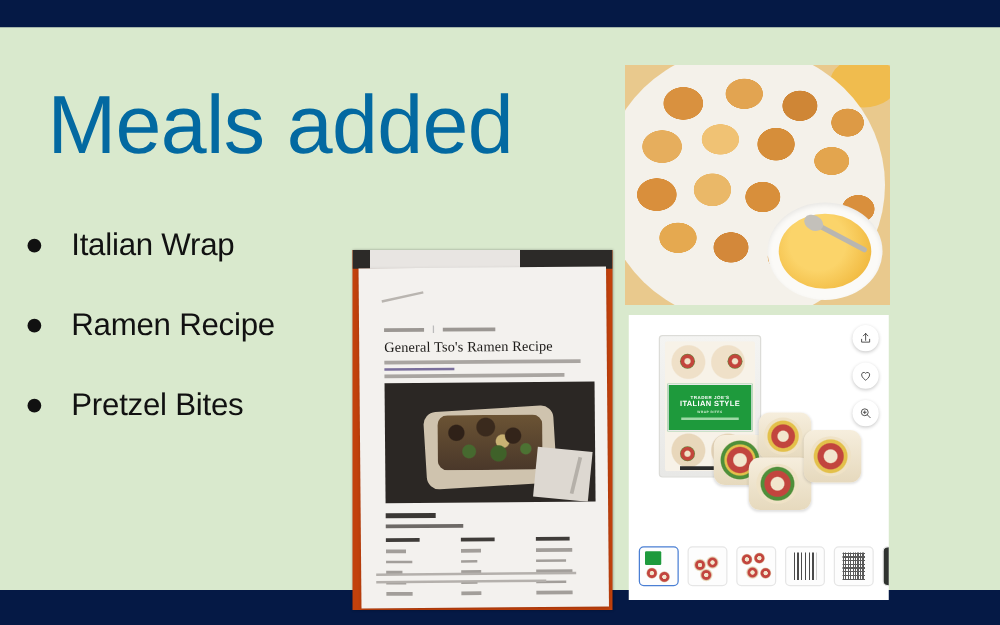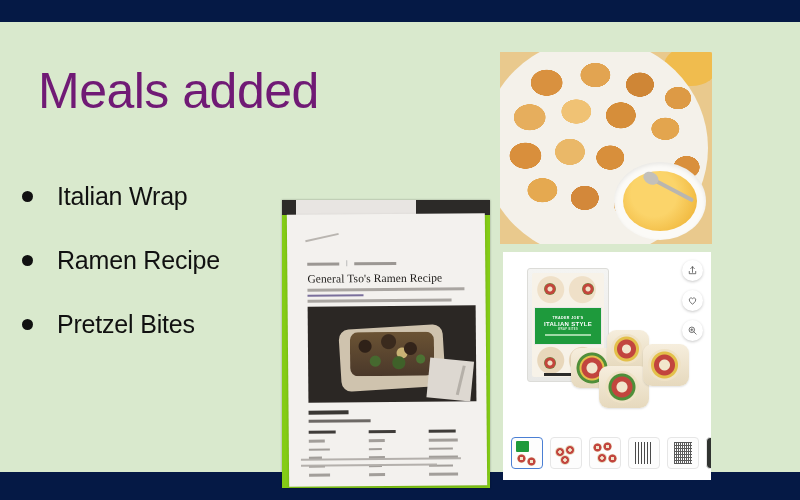--- a/index.html
+++ b/index.html
@@ -10,33 +10,33 @@
     position:relative;
   }
   .bar{position:absolute;left:0;width:800px;background:#051945;}
   #top-bar{top:0;height:22px;}
   #bottom-bar{bottom:0;height:28px;}
 
   #slide{position:absolute;left:0;top:22px;width:800px;height:450px;background:#d9e9cd;}
 
   #page-title{
     position:absolute;left:38px;top:44px;
-    font-size:50px;line-height:1;font-weight:400;
-    letter-spacing:-0.5px;color:#701a75;white-space:nowrap;
+    font-size:66px;line-height:1;font-weight:400;
+    letter-spacing:-0.5px;color:#0369a1;white-space:nowrap;
   }
 
   #bullet-list{position:absolute;left:14px;top:142px;width:270px;margin:0;padding:0;list-style:none;}
   .bullet-item{display:flex;align-items:center;height:64px;}
   .bullet-dot{width:11px;height:11px;border-radius:50%;background:#111;flex:0 0 auto;margin-left:8px;}
   .bullet-label{margin-left:24px;font-size:25px;color:#111;letter-spacing:-0.2px;}
 
   
   #recipe-doc{
     position:absolute;left:282px;top:178px;width:208px;height:288px;
-    background:#84cc16;overflow:hidden;
+    background:#c2410c;overflow:hidden;
     box-shadow:0 0 2px rgba(0,0,0,.35);
   }
   .doc-topband{position:absolute;left:0;top:0;width:100%;height:15px;background:#2c2a28;}
   .doc-topband:after{content:"";position:absolute;left:14px;top:0;right:74px;height:100%;background:#e8e5e2;}
   .doc-sheet{position:absolute;left:6px;top:14px;right:4px;bottom:2px;background:#f3f1ee;
              transform:rotate(-0.5deg);box-shadow:0 1px 3px rgba(0,0,0,.18);}
   .doc-scratch{position:absolute;left:18px;top:22px;width:34px;height:2px;background:#b9b5b0;transform:rotate(-12deg);}
   .doc-breadcrumb{position:absolute;left:20px;top:46px;display:flex;gap:7px;align-items:center;}
   .doc-breadcrumb span{display:block;height:3px;background:#9b9793;}
   .bc1{width:32px;} .bc2{width:1px;height:6px !important;background:#bbb !important;} .bc3{width:42px;}

